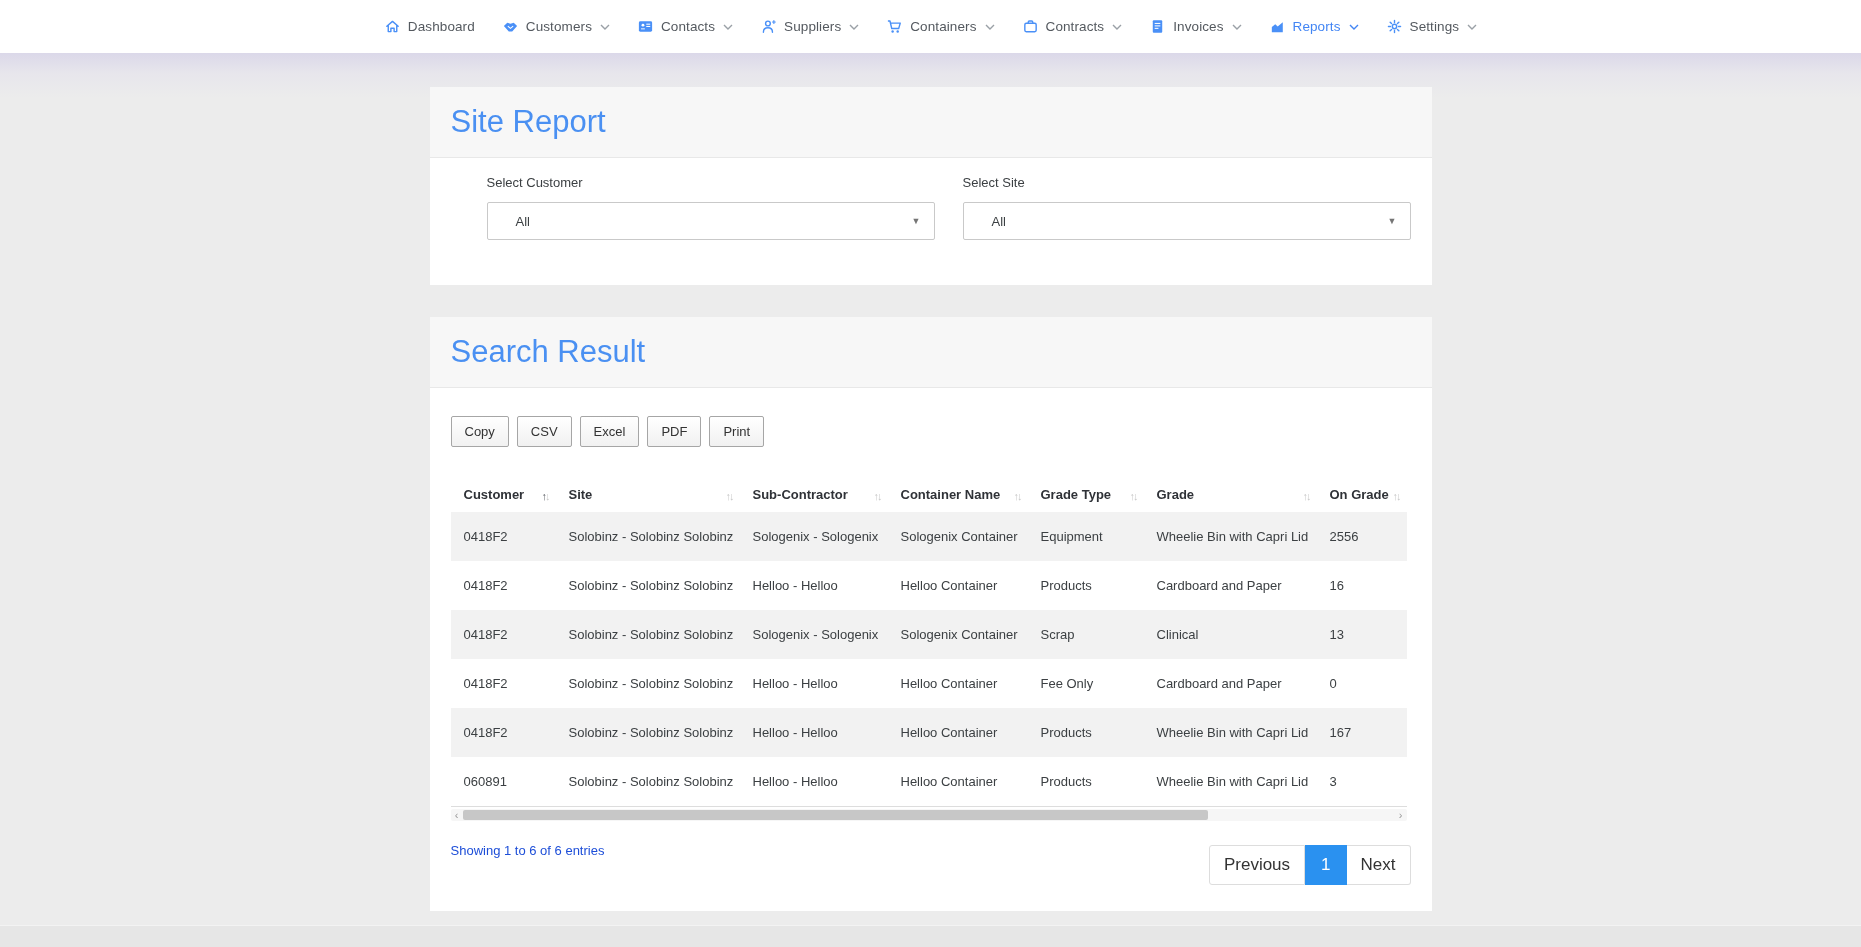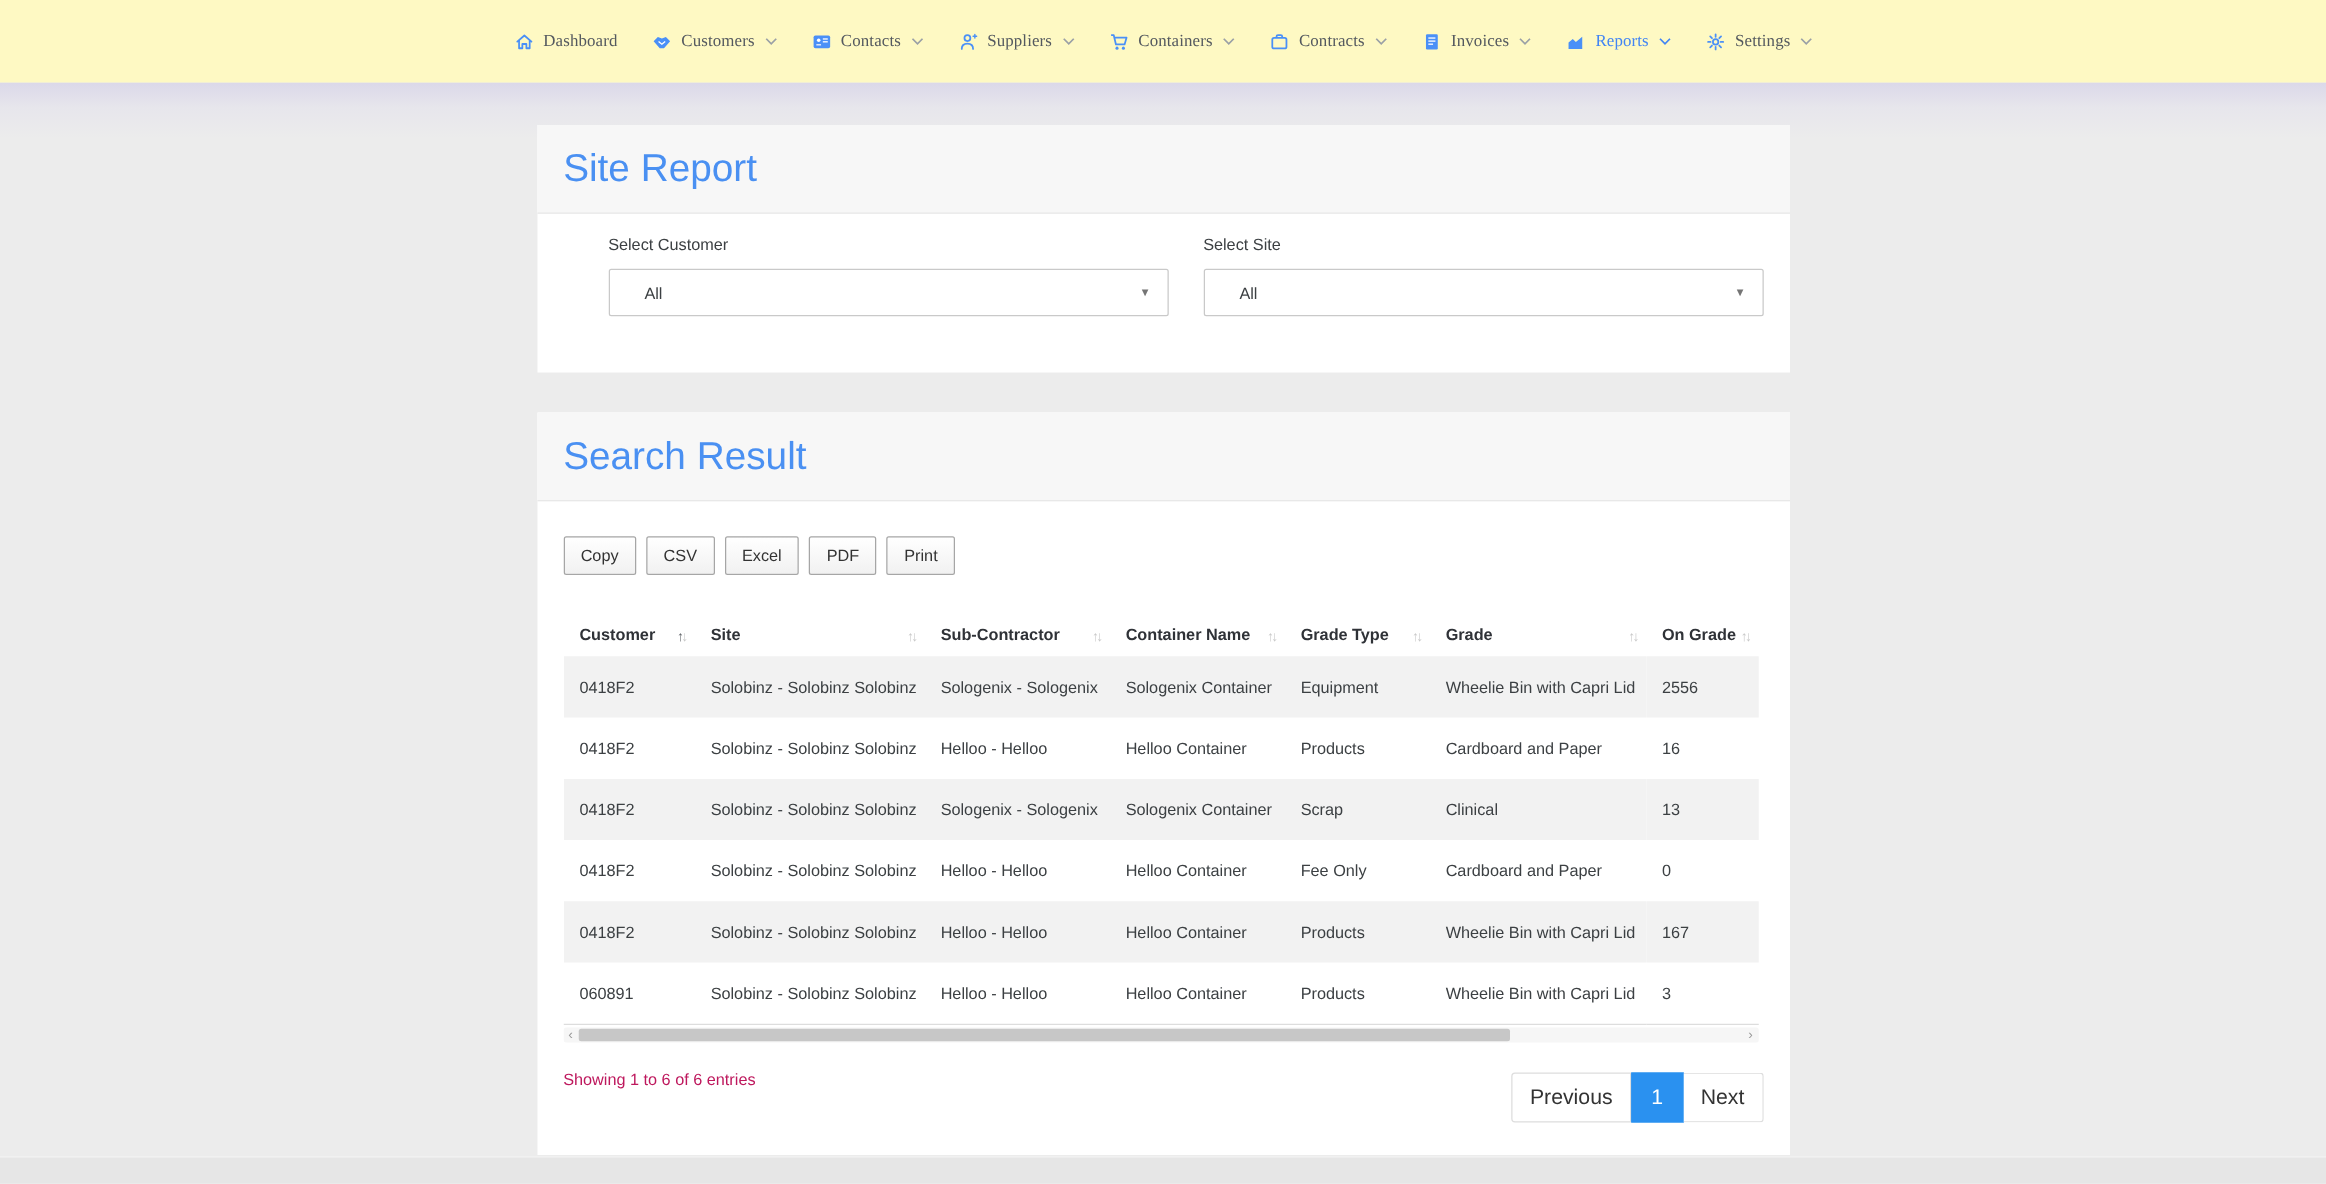--- a/index.html
+++ b/index.html
@@ -1,20 +1,20 @@
 <!DOCTYPE html>
 <html><head>
 <meta charset="utf-8">
 <style>
   * { margin:0; padding:0; box-sizing:border-box; }
   html,body { font-family:"Liberation Sans", sans-serif; }
   .page { width:1861px; height:947px; position:relative; background:#ececec; overflow:hidden; }
 
   
-  .navbar { height:66px; background:#fef9c3; display:flex; align-items:center; justify-content:center; gap:27px; position:relative; z-index:3;font-family:Liberation Serif, serif; }
+  .navbar { height:53px; background:#ffffff; display:flex; align-items:center; justify-content:center; gap:27px; position:relative; z-index:3; }
   .nav-shadow { height:45px; background:linear-gradient(to bottom,#dbd8e9 0%, #e7e6ec 45%, #ececec 100%); }
   .nav-item { display:flex; align-items:center; gap:7px; font-size:13.5px; font-weight:500; color:#54595f; cursor:pointer; }
   .nav-item .label { letter-spacing:.1px; }
   .nav-item.active .label { color:#4285f4; }
   .nav-item svg.icon { display:block; }
   .chev { margin-left:1px; display:block; }
 
   
   .content { width:1002px; margin:-11px auto 0; position:relative; z-index:4; }
   .panel { background:#ffffff; margin-bottom:32px; }
@@ -52,21 +52,21 @@
   tbody tr:last-child td { border-bottom:1px solid #ddd; }
 
   
   .hscroll { width:956px; height:12px; margin-top:2px; background:#f6f6f6; border-radius:2px; position:relative; display:flex; align-items:center; }
   .hs-arrow { width:12px; text-align:center; font-size:11px; color:#9a9a9a; line-height:12px; cursor:pointer; user-select:none; }
   .hs-track { flex:1; height:12px; position:relative; }
   .hs-thumb { position:absolute; left:0; top:1px; height:10px; width:80%; background:#c7c7c7; border-radius:2px; cursor:pointer; }
 
   
   .table-footer { display:flex; justify-content:space-between; align-items:flex-start; margin-top:14px; padding-bottom:12px; }
-  .summary { font-size:13px; color:#be185d; padding-top:8px;text-align:right; }
+  .summary { font-size:13px; color:#1d4ed8; padding-top:8px;text-align:right; }
   .pagination { display:flex; margin-top:10px; }
   .page-btn { font-size:17px; padding:9px 14px; border:1px solid #ddd; background:#fff; color:#333; cursor:pointer; }
   .page-btn.prev { border-radius:3px 0 0 3px; }
   .page-btn.next { border-radius:0 3px 3px 0; border-left:none; }
   .page-btn.current { background:#2a91f0; border-color:#2a91f0; color:#fff; padding:9px 15px; }
 
   .site-footer { position:absolute; left:0; right:0; bottom:0; height:22px; background:#e6e6e6; border-top:1px solid #f3f3f3; }
 </style>
 </head>
 <body>

